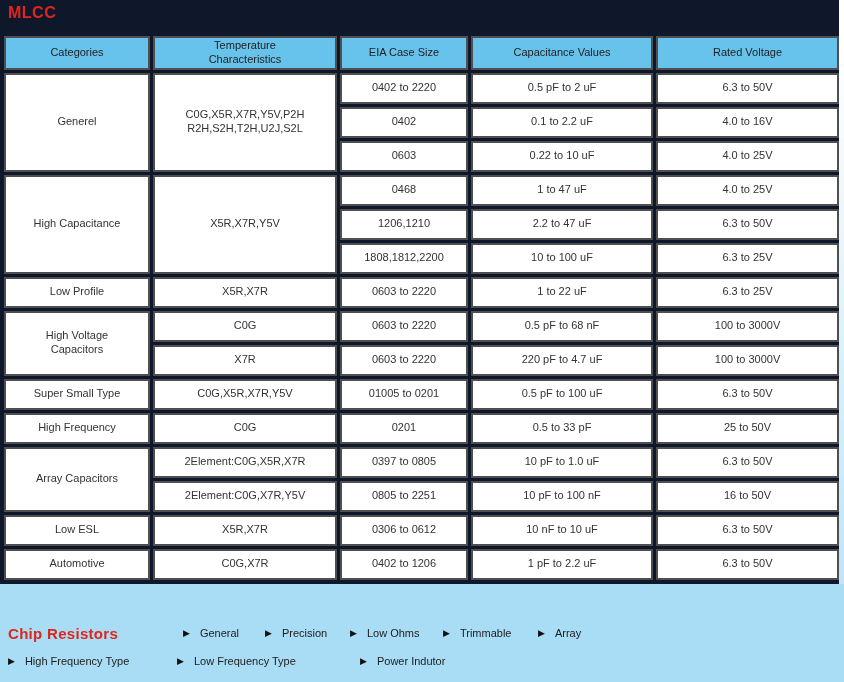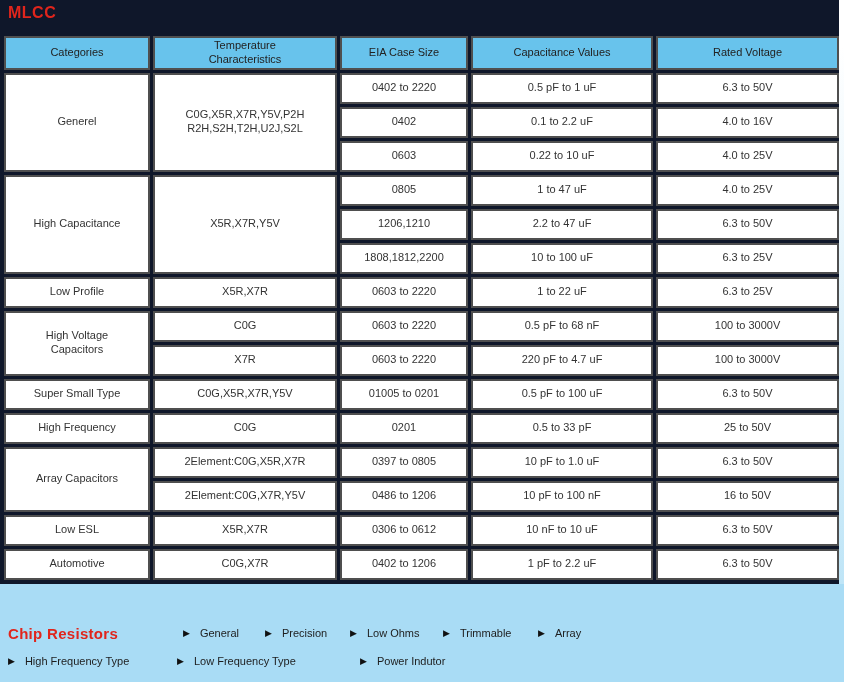--- a/index.html
+++ b/index.html
@@ -72,38 +72,38 @@
         <th>Rated Voltage</th>
       </tr>
     </thead>
     <tbody>
 
       <tr>
         <td rowspan="3">Generel</td>
         <td rowspan="3">C0G,X5R,X7R,Y5V,P2H
 R2H,S2H,T2H,U2J,S2L</td>
         <td>0402 to 2220</td>
-        <td>0.5 pF to 1 uF</td>
+        <td>0.5 pF to 2 uF</td>
         <td>6.3 to 50V</td>
       </tr>
       <tr>
         <td>0402</td>
         <td>0.1 to 2.2 uF</td>
         <td>4.0 to 16V</td>
       </tr>
       <tr>
         <td>0603</td>
         <td>0.22 to 10 uF</td>
         <td>4.0 to 25V</td>
       </tr>
 
       <tr>
         <td rowspan="3">High Capacitance</td>
         <td rowspan="3">X5R,X7R,Y5V</td>
-        <td>0805</td>
+        <td>0468</td>
         <td>1 to 47 uF</td>
         <td>4.0 to 25V</td>
       </tr>
       <tr>
         <td>1206,1210</td>
         <td>2.2 to 47 uF</td>
         <td>6.3 to 50V</td>
       </tr>
       <tr>
         <td>1808,1812,2200</td>
@@ -152,21 +152,21 @@
 
       <tr>
         <td rowspan="2">Array Capacitors</td>
         <td>2Element:C0G,X5R,X7R</td>
         <td>0397 to 0805</td>
         <td>10 pF to 1.0 uF</td>
         <td>6.3 to 50V</td>
       </tr>
       <tr>
         <td>2Element:C0G,X7R,Y5V</td>
-        <td>0486 to 1206</td>
+        <td>0805 to 2251</td>
         <td>10 pF to 100 nF</td>
         <td>16 to 50V</td>
       </tr>
 
       <tr>
         <td>Low ESL</td>
         <td>X5R,X7R</td>
         <td>0306 to 0612</td>
         <td>10 nF to 10 uF</td>
         <td>6.3 to 50V</td>

